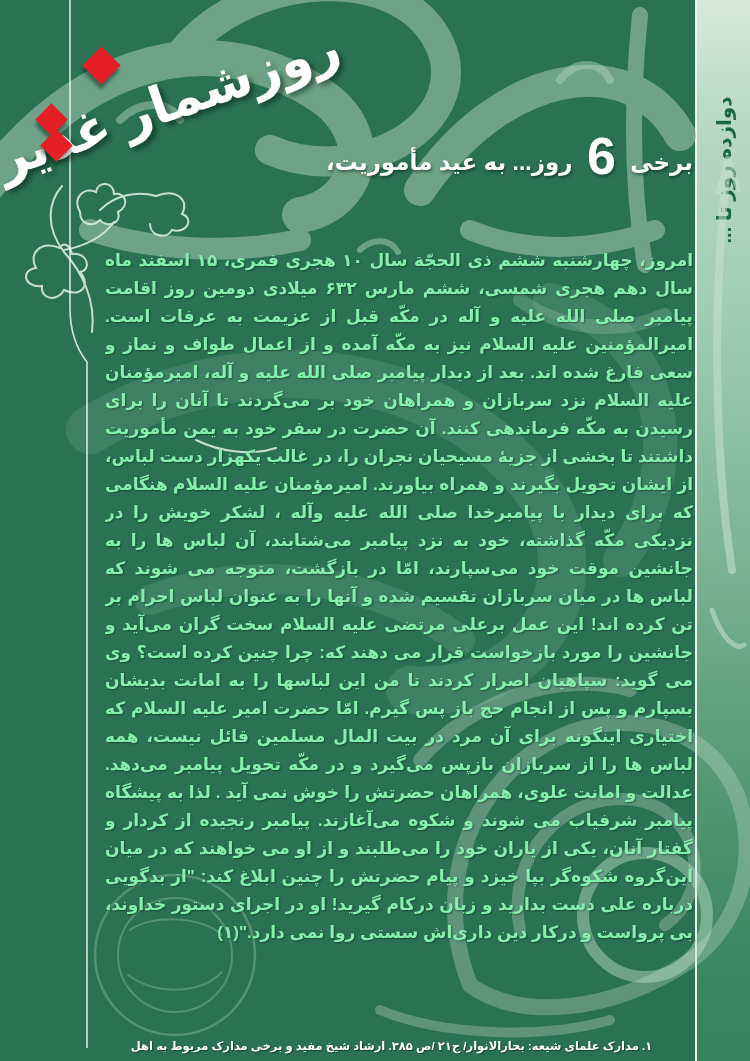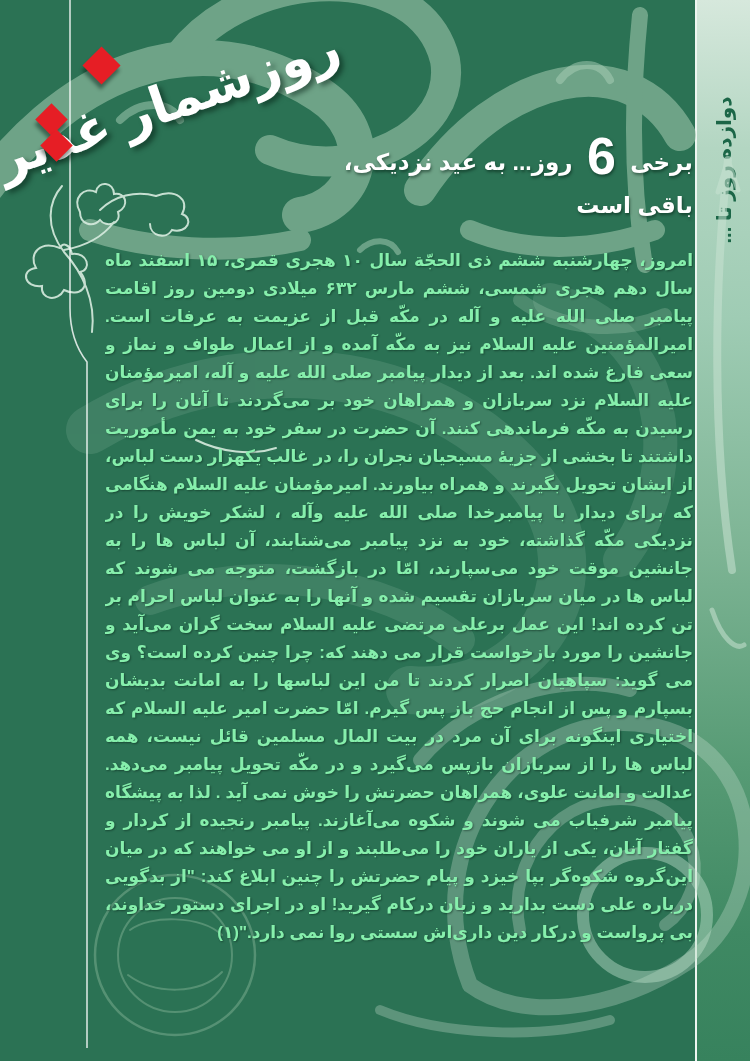--- a/index.html
+++ b/index.html
@@ -170,26 +170,24 @@
       <div class="masthead-text">روزشمار غدیر</div>
       <div class="diamond d1"></div>
       <div class="diamond d2"></div>
       <div class="diamond d3"></div>
     </div>
 
     <div class="headline">
       <div class="hl-line1">
         <span>برخی</span>
         <span class="hl-number">6</span>
-        <span>روز... به عید نزدیکی،</span>
-      </div>
-      <div class="hl-line2">
-        <span class="hl-line2-inner">باقی است</span>
+        <span>روز... به عید مأموریت،</span>
       </div>
     </div>
 
     <div class="body-text">امروز، چهارشنبه ششم ذی الحجّة سال ۱۰ هجری قمری، ۱۵ اسفند ماه سال دهم هجری شمسی، ششم مارس ۶۳۲ میلادی دومین روز اقامت پیامبر صلی الله علیه و آله در مکّه قبل از عزیمت به عرفات است. امیرالمؤمنین علیه السلام نیز به مکّه آمده و از اعمال طواف و نماز و سعی فارغ شده اند. بعد از دیدار پیامبر صلی الله علیه و آله، امیرمؤمنان علیه السلام نزد سربازان و همراهان خود بر می‌گردند تا آنان را برای رسیدن به مکّه فرماندهی کنند. آن حضرت در سفر خود به یمن مأموریت داشتند تا بخشی از جزیهٔ مسیحیان نجران را، در غالب یکهزار دست لباس، از ایشان تحویل بگیرند و همراه بیاورند. امیرمؤمنان علیه السلام هنگامی که برای دیدار با پیامبرخدا صلی الله علیه وآله ، لشکر خویش را در نزدیکی مکّه گذاشته، خود به نزد پیامبر می‌شتابند، آن لباس ها را به جانشین موقت خود می‌سپارند، امّا در بازگشت، متوجه می شوند که لباس ها در میان سربازان تقسیم شده و آنها را به عنوان لباس احرام بر تن کرده اند! این عمل برعلی مرتضی علیه السلام سخت گران می‌آید و جانشین را مورد بازخواست قرار می دهند که: چرا چنین کرده است؟ وی می گوید: سپاهیان اصرار کردند تا من این لباسها را به امانت بدیشان بسپارم و پس از انجام حج باز پس گیرم. امّا حضرت امیر علیه السلام که اختیاری اینگونه برای آن مرد در بیت المال مسلمین قائل نیست، همه لباس ها را از سربازان بازپس می‌گیرد و در مکّه تحویل پیامبر می‌دهد. عدالت و امانت علوی، همراهان حضرتش را خوش نمی آید . لذا به پیشگاه پیامبر شرفیاب می شوند و شکوه می‌آغازند. پیامبر رنجیده از کردار و گفتار آنان، یکی از یاران خود را می‌طلبند و از او می خواهند که در میان این‌گروه شکوه‌گر بپا خیزد و پیام حضرتش را چنین ابلاغ کند: "از بدگویی درباره علی دست بدارید و زبان درکام گیرید! او در اجرای دستور خداوند، بی پرواست و درکار دین داری‌اش سستی روا نمی دارد."(۱)</div>
 
     <div class="footnotes">
+      <div>۱. مدارک علمای شیعه: بحارالانوار/ ج۲۱ /ص ۳۸۵. ارشاد شیخ مفید و برخی مدارک مربوط به اهل</div>
     </div>
 
   </div>
 </div>
 
 </body></html>

